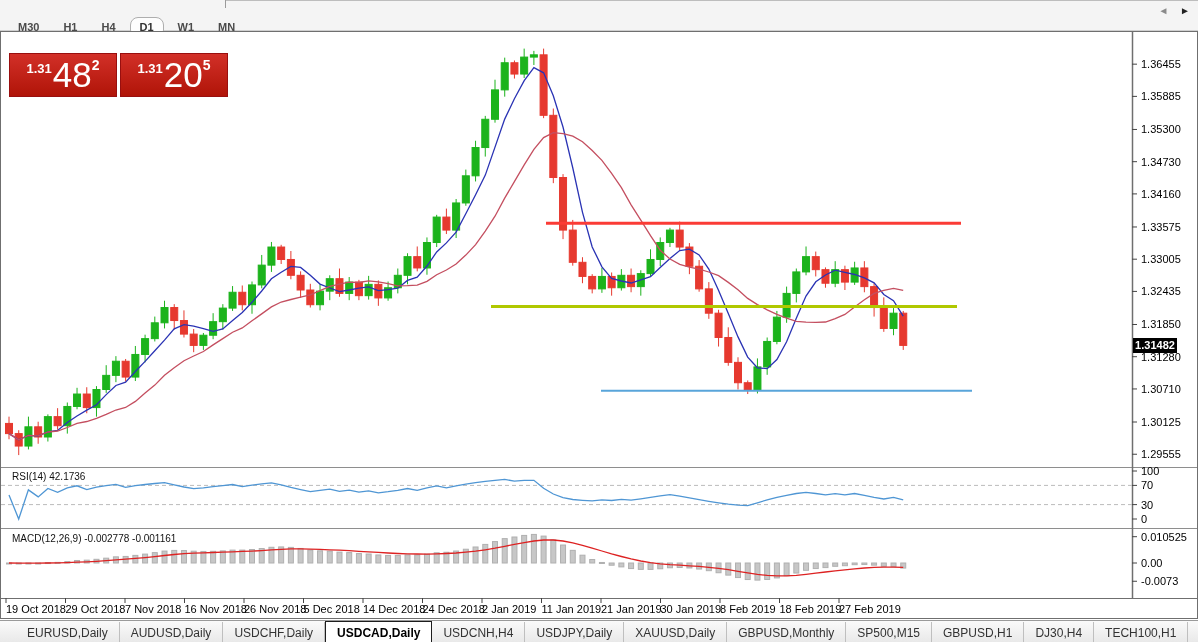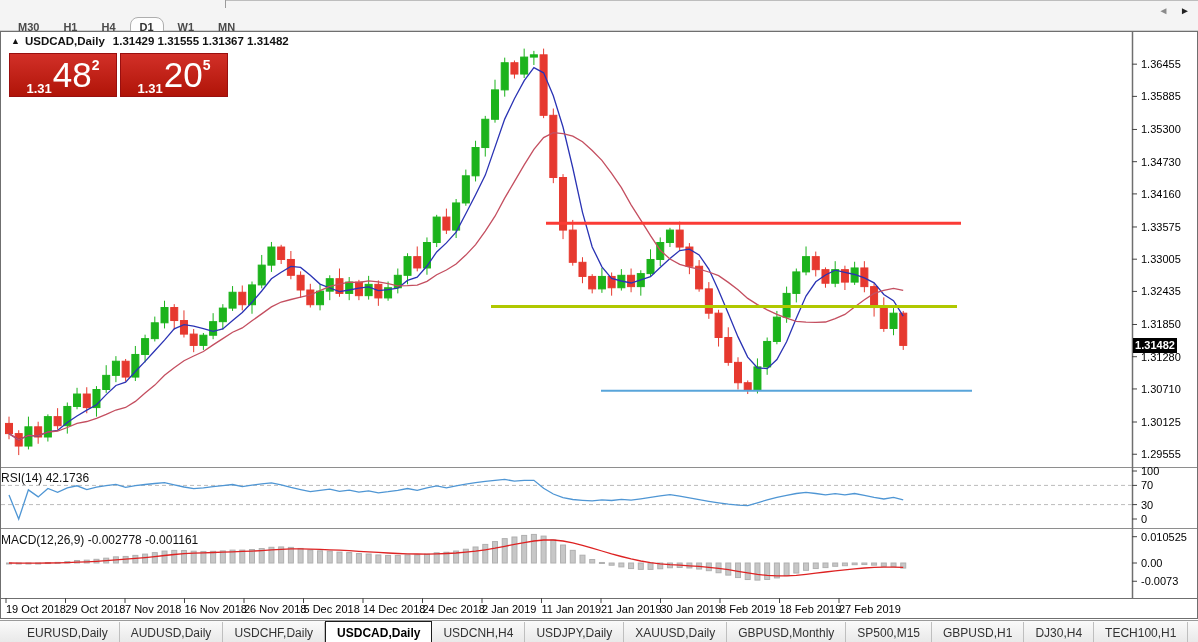--- a/index.html
+++ b/index.html
@@ -35,26 +35,26 @@
   .btn-buy{width:54px;}
   .vol-box{display:flex;flex:1;margin:0 2px;}
   .vol-btn{width:16px;background:linear-gradient(180deg,#fafafa,#dfe4ec);border:1px solid #a9b4c4;
     box-sizing:border-box;font-size:8px;color:#4c6a92;text-align:center;line-height:21px;cursor:pointer;}
   .vol-field{flex:1;background:#fff;border-top:1px solid #a9b4c4;border-bottom:1px solid #a9b4c4;
     font-size:14px;color:#000;text-align:right;padding-right:8px;line-height:21px;}
   .tp-row2{display:flex;margin-top:2px;height:44px;}
   .price-box{width:108px;background:linear-gradient(180deg,#d23028,#b01408);border:1px solid #990f0f;
     box-sizing:border-box;color:#fff;display:flex;align-items:center;justify-content:center;cursor:pointer;}
   .price-box + .price-box{margin-left:3px;}
-  .pb-prefix{font-size:13px;font-weight:bold;align-self:flex-end;margin:0 1px 0 0;}
+  .pb-prefix{font-size:13px;font-weight:bold;align-self:flex-end;margin:0 1px 20px 0;}
   .pb-big{font-size:35px;line-height:38px;}
   .pb-sup{font-size:14px;font-weight:bold;align-self:flex-start;margin-top:3px;}
 
   
-  .pane-label{position:absolute;left:0;font-size:12px;color:#111;z-index:5;white-space:nowrap;}
+  .pane-label{position:absolute;left:11px;font-size:10px;color:#111;z-index:5;white-space:nowrap;}
   .rsi-label{top:439px;}
   .macd-label{top:501px;}
 
   
   .price-tag{position:absolute;left:1132px;top:306px;width:44px;height:15px;background:#000;
     color:#fff;font-size:11px;font-weight:bold;text-align:center;line-height:15px;z-index:5;}
 
   
   .tab-bar{position:absolute;left:0;top:620px;width:1198px;height:22px;
     background:linear-gradient(180deg,#fafafa,#e9e9e9);border-top:1px solid #9a9a9a;
@@ -451,23 +451,20 @@
           <text x="659.5" y="581" font-size="11" fill="#000">30 Jan 2019</text>
           <line x1="719" y1="566" x2="719" y2="571" stroke="#444" stroke-width="1"></line>
           <text x="719" y="581" font-size="11" fill="#000">8 Feb 2019</text>
           <line x1="778.5" y1="566" x2="778.5" y2="571" stroke="#444" stroke-width="1"></line>
           <text x="778.5" y="581" font-size="11" fill="#000">18 Feb 2019</text>
           <line x1="838" y1="566" x2="838" y2="571" stroke="#444" stroke-width="1"></line>
           <text x="838" y="581" font-size="11" fill="#000">27 Feb 2019</text>
         </g>
       </svg>
 
-    <div class="chart-title">
-      <span class="tri">▲</span><span>USDCAD,Daily</span><span class="ohlc">1.31429 1.31555 1.31367 1.31482</span>
-    </div>
 
     <div class="trade-panel">
       <div class="tp-row2">
         <div class="price-box">
           <span class="pb-prefix">1.31</span>
           <span class="pb-big">48</span>
           <span class="pb-sup">2</span>
         </div>
         <div class="price-box">
           <span class="pb-prefix">1.31</span>

